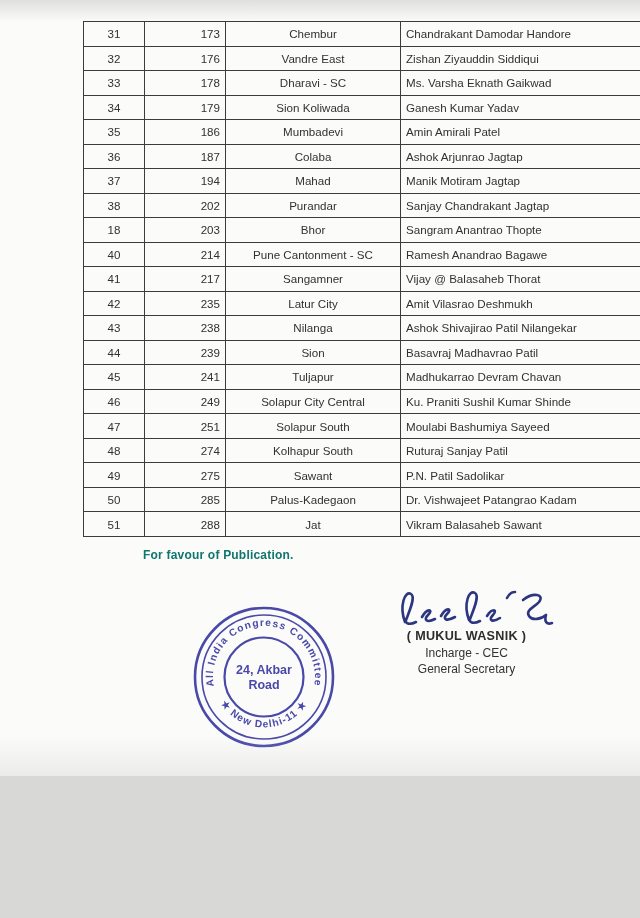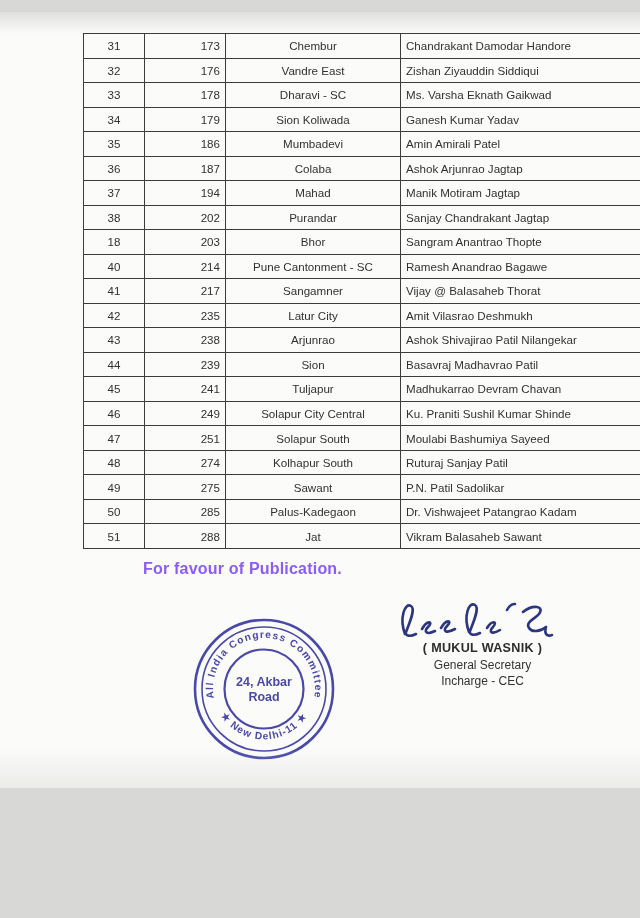--- a/index.html
+++ b/index.html
@@ -3,21 +3,21 @@
 <meta charset="utf-8">
 <style>
   html,body{margin:0;padding:0;background:#d8d8d6;}
   .page{
     position:relative;
     width:640px;height:776px;
     background:#fbfbf9;
     overflow:hidden;
     font-family:"Liberation Sans", sans-serif;
     color:#2e2e2e;
-    margin:12px auto;
+    margin:0 auto;
   }
   .page::before{
     content:"";position:absolute;left:0;top:0;width:100%;height:22px;
     background:linear-gradient(180deg,rgba(190,190,188,.45),rgba(190,190,188,0));
     pointer-events:none;
   }
   .page::after{
     content:"";position:absolute;left:0;bottom:0;width:100%;height:40px;
     background:linear-gradient(0deg,rgba(205,205,202,.35),rgba(205,205,202,0));
     pointer-events:none;
@@ -37,32 +37,32 @@
     overflow:hidden;
     color:#313131;
   }
   td.c0{width:50px;text-align:center;font-size:11px;}
   td.c1{width:70px;text-align:right;}
   td.c2{width:164px;text-align:center;}
   td.c3{width:237px;text-align:left;}
   
   .pub-note{
     position:absolute;left:143px;top:548px;
-    font-size:16px;font-weight:bold;color:#8b5cf6;
+    font-size:12px;font-weight:bold;color:#0f766e;
     letter-spacing:.2px;
   }
   
   .stamp{
     position:absolute;left:189px;top:602px;width:150px;height:150px;
     opacity:.95;
   }
   
   .signature-svg{position:absolute;left:395px;top:584px;width:180px;height:48px;}
   .sign-block{
-    position:absolute;left:385px;top:628px;width:195px;
+    position:absolute;left:369px;top:628px;width:195px;
     text-align:center;line-height:16.5px;
   }
   .sign-name{font-size:12.6px;font-weight:bold;color:#2d2d2d;letter-spacing:.3px;}
   .sign-line{font-size:12px;color:#333;}
   
   .footer-left{position:absolute;left:65px;top:897px;font-size:9.5px;color:#3a3a3a;}
   .footer-page{position:absolute;left:340px;top:894px;font-size:11px;color:#2f2f2f;font-weight:bold;}
   .footer-date{position:absolute;right:4px;top:891px;font-size:10px;color:#2f2f2f;}
   .footer-badge{
     position:absolute;right:4px;top:904px;
@@ -146,21 +146,21 @@
         </tr>
         <tr>
           <td class="c0">42</td>
           <td class="c1">235</td>
           <td class="c2">Latur City</td>
           <td class="c3">Amit Vilasrao Deshmukh</td>
         </tr>
         <tr>
           <td class="c0">43</td>
           <td class="c1">238</td>
-          <td class="c2">Arjunrao</td>
+          <td class="c2">Nilanga</td>
           <td class="c3">Ashok Shivajirao Patil Nilangekar</td>
         </tr>
         <tr>
           <td class="c0">44</td>
           <td class="c1">239</td>
           <td class="c2">Sion</td>
           <td class="c3">Basavraj Madhavrao Patil</td>
         </tr>
         <tr>
           <td class="c0">45</td>
@@ -236,22 +236,22 @@
       <path d="M46,32 c5,-9 12,-8 6,-2 c-5,5 -1,8 8,3"></path>
       <path d="M74,36 C68,20 74,5 80,9 C85,12 78,27 75,35 C74,39 79,40 85,37"></path>
       <path d="M92,32 c5,-8 11,-7 6,-1 c-5,5 -1,8 7,3"></path>
       <path d="M112,14 c2,-4 5,-6 8,-6"></path>
       <path d="M128,16 c10,-8 22,-6 16,2 c-4,5 -14,8 -10,14 c3,5 13,3 17,-1 c-2,7 1,10 6,8"></path>
     </g>
   </svg>
 
   <div class="sign-block">
     <div class="sign-name">( MUKUL WASNIK )</div>
+    <div class="sign-line">Incharge - CEC</div>
     <div class="sign-line">General Secretary</div>
-    <div class="sign-line">Incharge - CEC</div>
   </div>
 
   <div class="footer-left">AICC Parl Board</div>
   <div class="footer-page">2</div>
   <div class="footer-date">9/29/2019  6:40 PM</div>
   <div class="footer-badge">INC</div>
 
 </div>
 
 </body></html>

